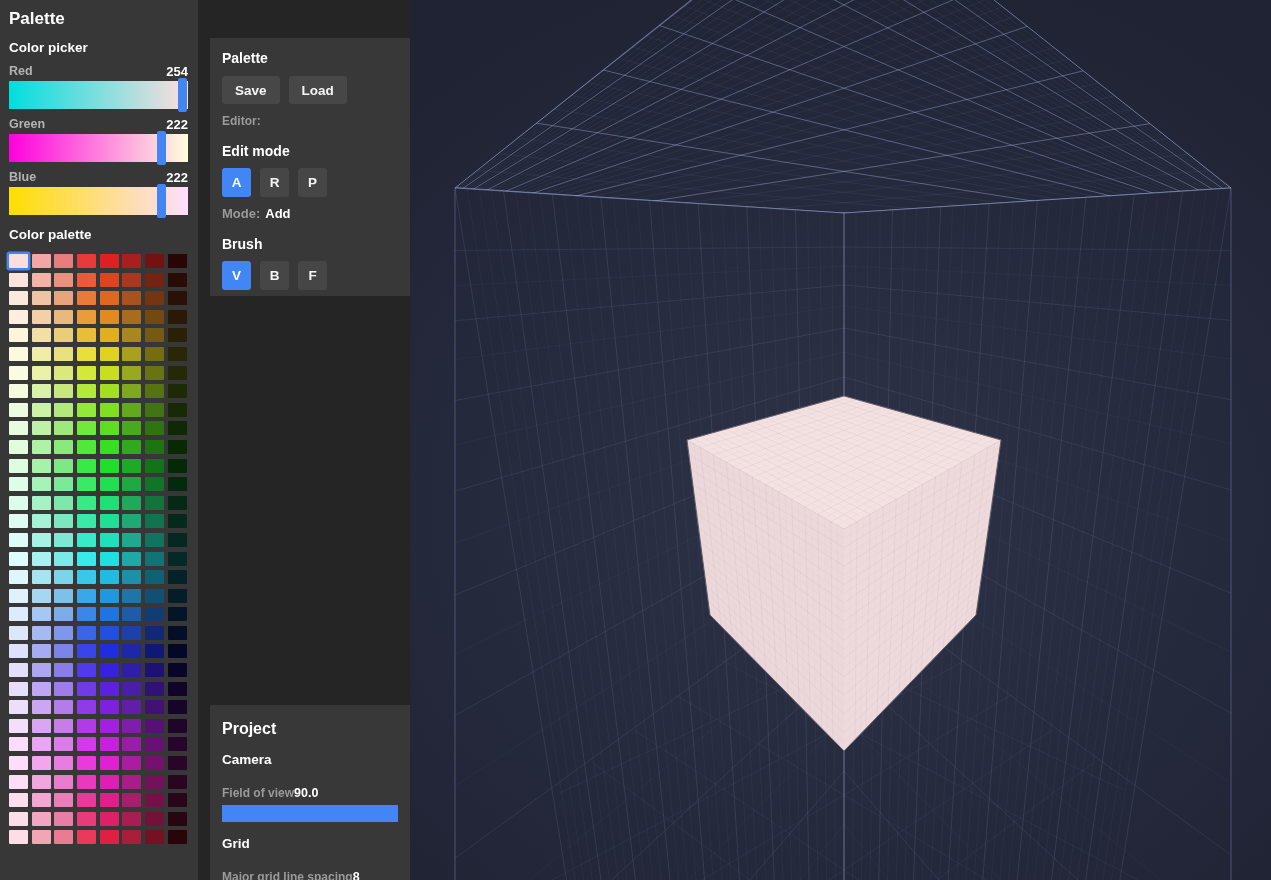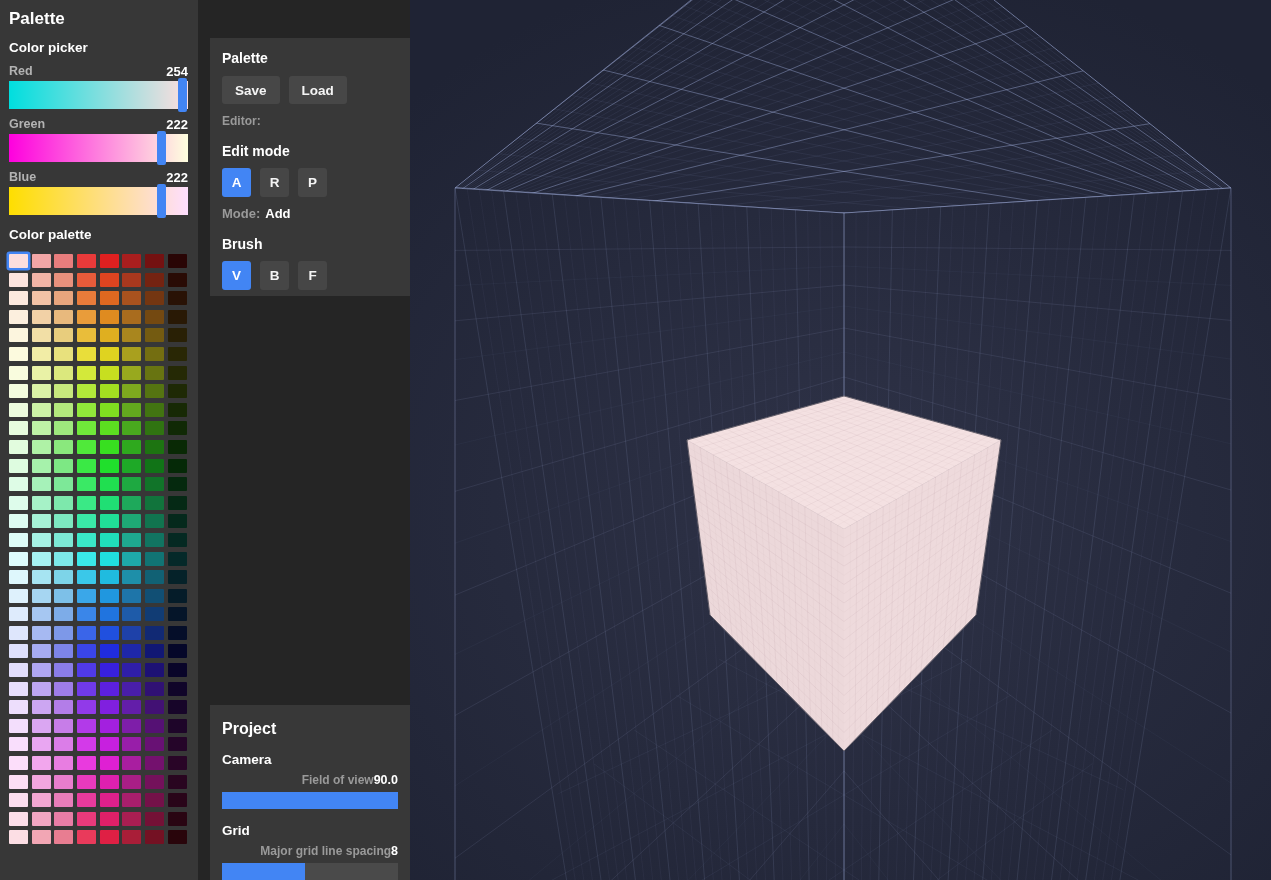--- a/index.html
+++ b/index.html
@@ -49,21 +49,21 @@
   .sq-row{display:flex;margin-top:9px;}
   .sqbtn{width:29px;height:29px;border-radius:3px;background:var(--square-button-bg);
     color:#f5f5f5;font-size:13.5px;font-weight:700;display:flex;align-items:center;
     justify-content:center;margin-right:9px;}
   .sqbtn.active{background:var(--accent);color:#fff;}
   .status-line{margin-top:9px;font-size:13px;}
   .status-line .k{color:var(--text-secondary);font-weight:700;}
   .status-line .v{color:#fff;font-weight:700;margin-left:5px;}
   .settings-title{font-size:16px;font-weight:700;color:#fff;line-height:19px;margin-top:2px;}
   .group-heading{font-size:13.5px;font-weight:700;color:#fff;margin-top:14px;}
-  .field-row{display:flex;justify-content:flex-end;margin-top:6px;height:15px;}
+  .field-row{display:flex;justify-content:flex-start;margin-top:19px;height:15px;}
   .field-label{font-size:12px;font-weight:700;color:var(--text-secondary);}
   .field-value{font-size:12.5px;font-weight:700;color:#fff;}
   .bar-track{margin-top:4px;height:17px;background:#4a4a4a;position:relative;}
   .bar-fill{position:absolute;left:0;top:0;bottom:0;background:var(--accent);}
   
   .viewport{position:absolute;left:410px;top:0;width:861px;height:880px;
     background:radial-gradient(ellipse 640px 560px at 50.5% 58%,
       var(--viewport-bg-center) 0%, var(--viewport-bg-mid) 55%, var(--viewport-bg-edge) 100%);}
   .viewport svg{position:absolute;left:0;top:0;}
 </style>

